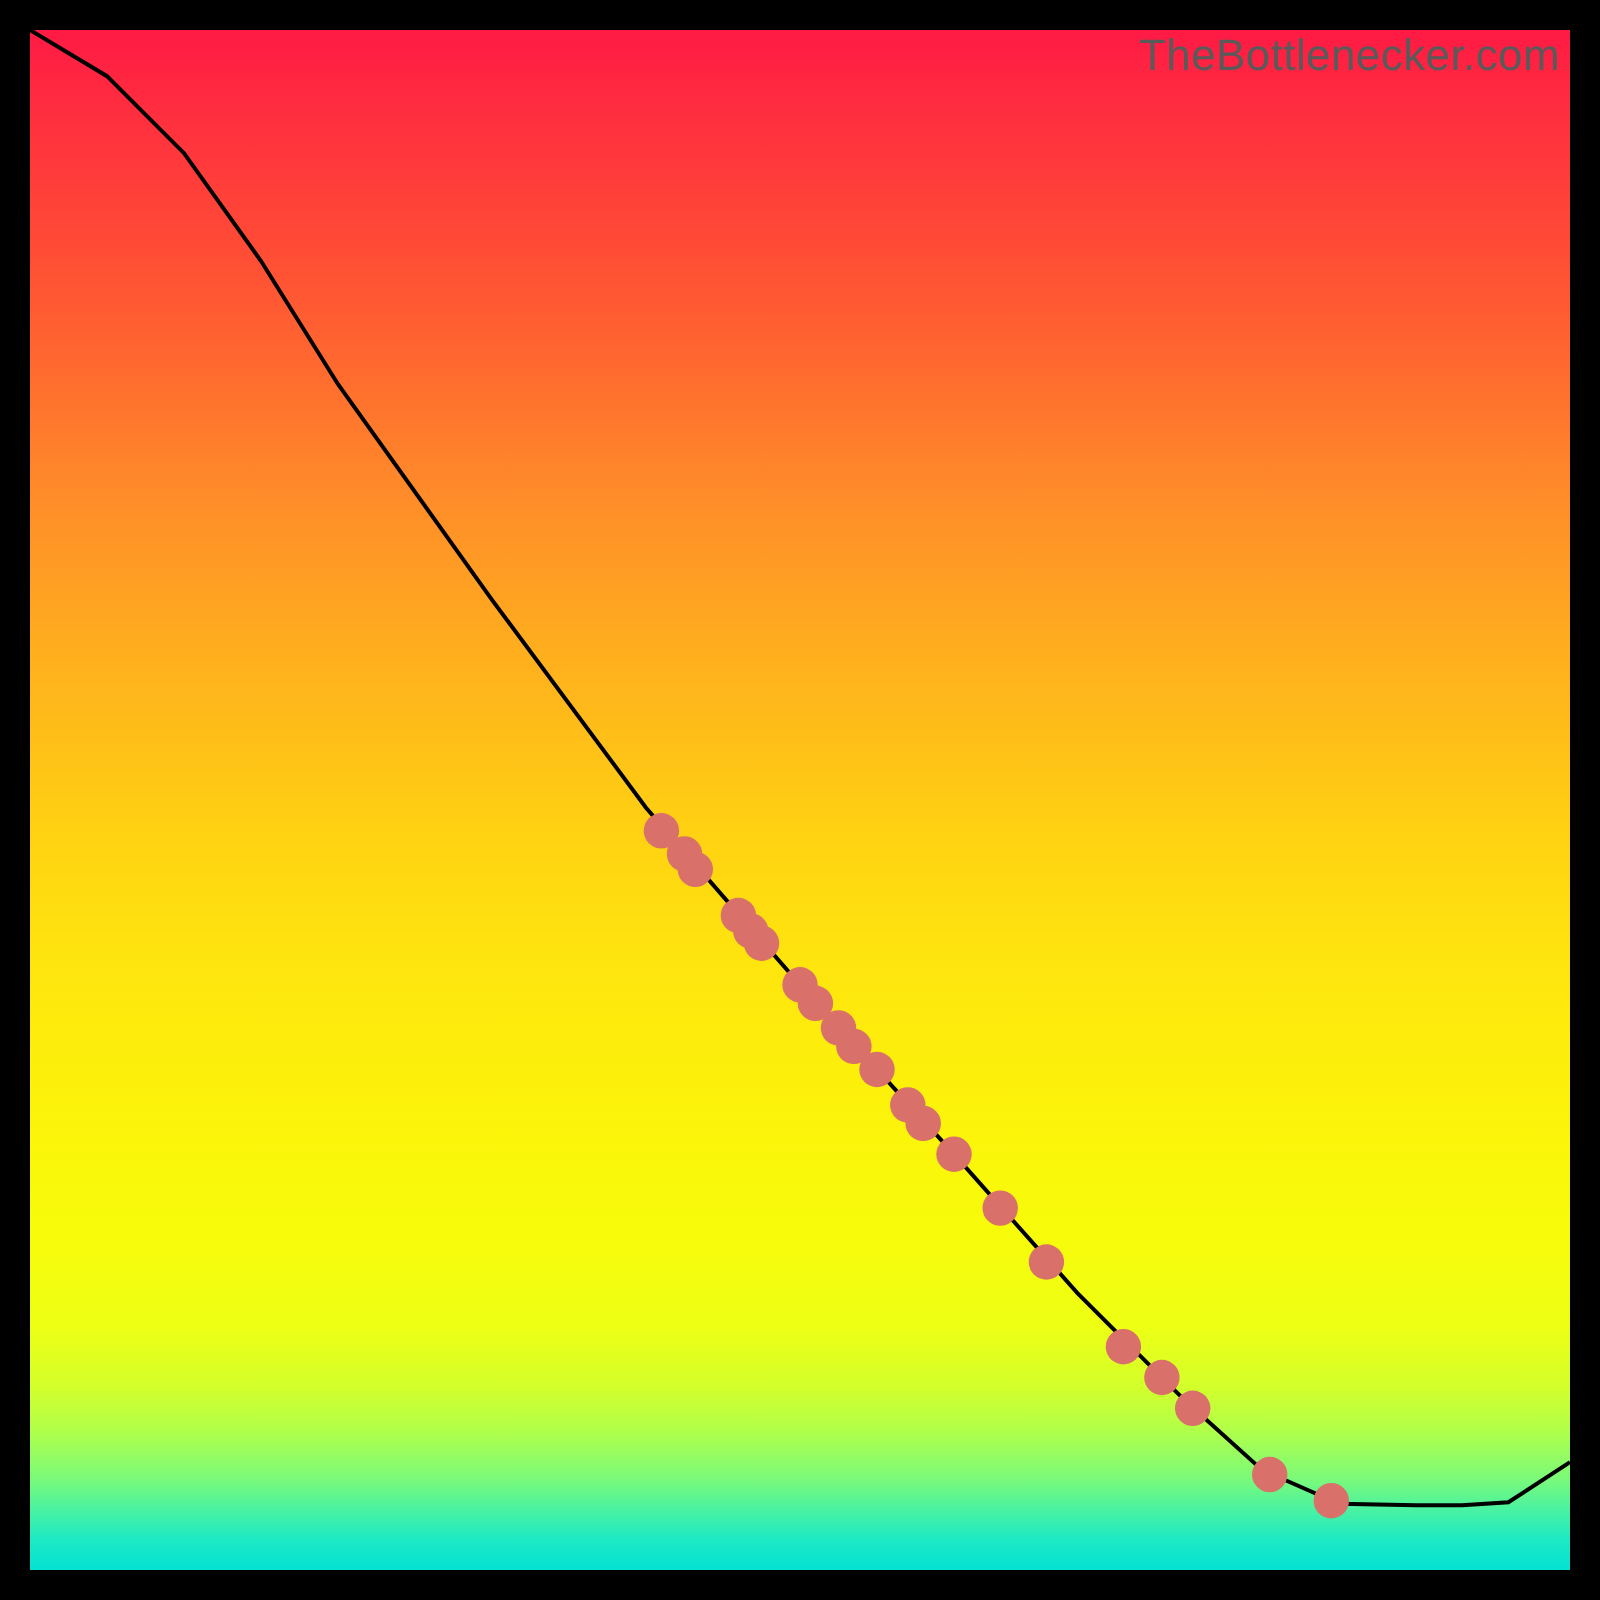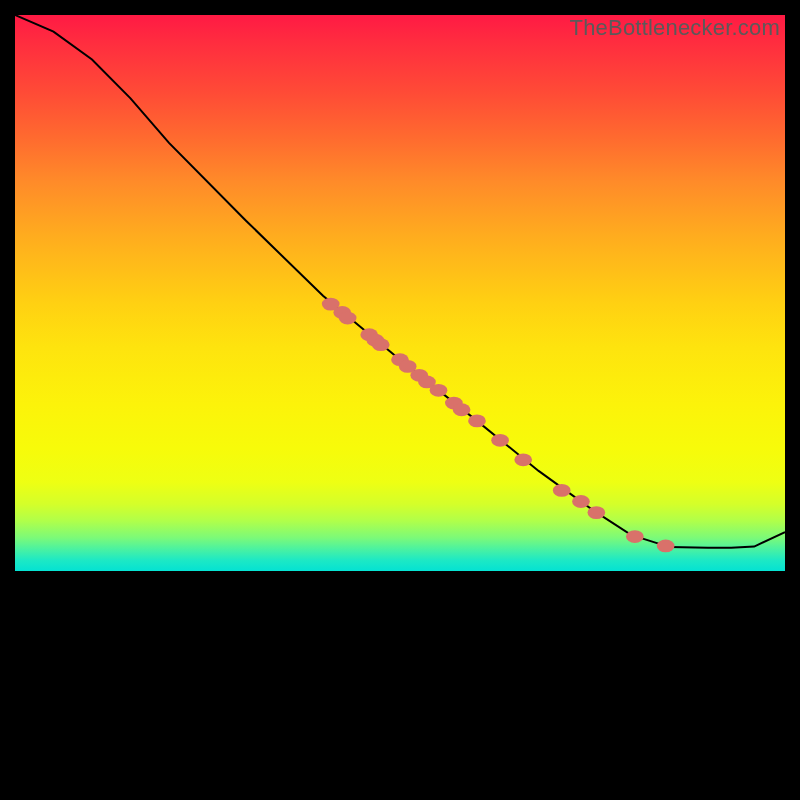--- a/index.html
+++ b/index.html
@@ -13,21 +13,21 @@
     position: relative;
     width: 800px;
     height: 800px;
     background: #000;
   }
   .plot {
     position: absolute;
     left: 15px;
     top: 15px;
     width: 770px;
-    height: 556px;
+    height: 770px;
   }
   .gradient-bg {
     position: absolute;
     width: 100%;
     height: 100%;
     background: linear-gradient(to bottom,
       #ff1a44 0%,
       #ff2d3f 5%,
       #ff4b36 14%,
       #ff6a2f 22%,

